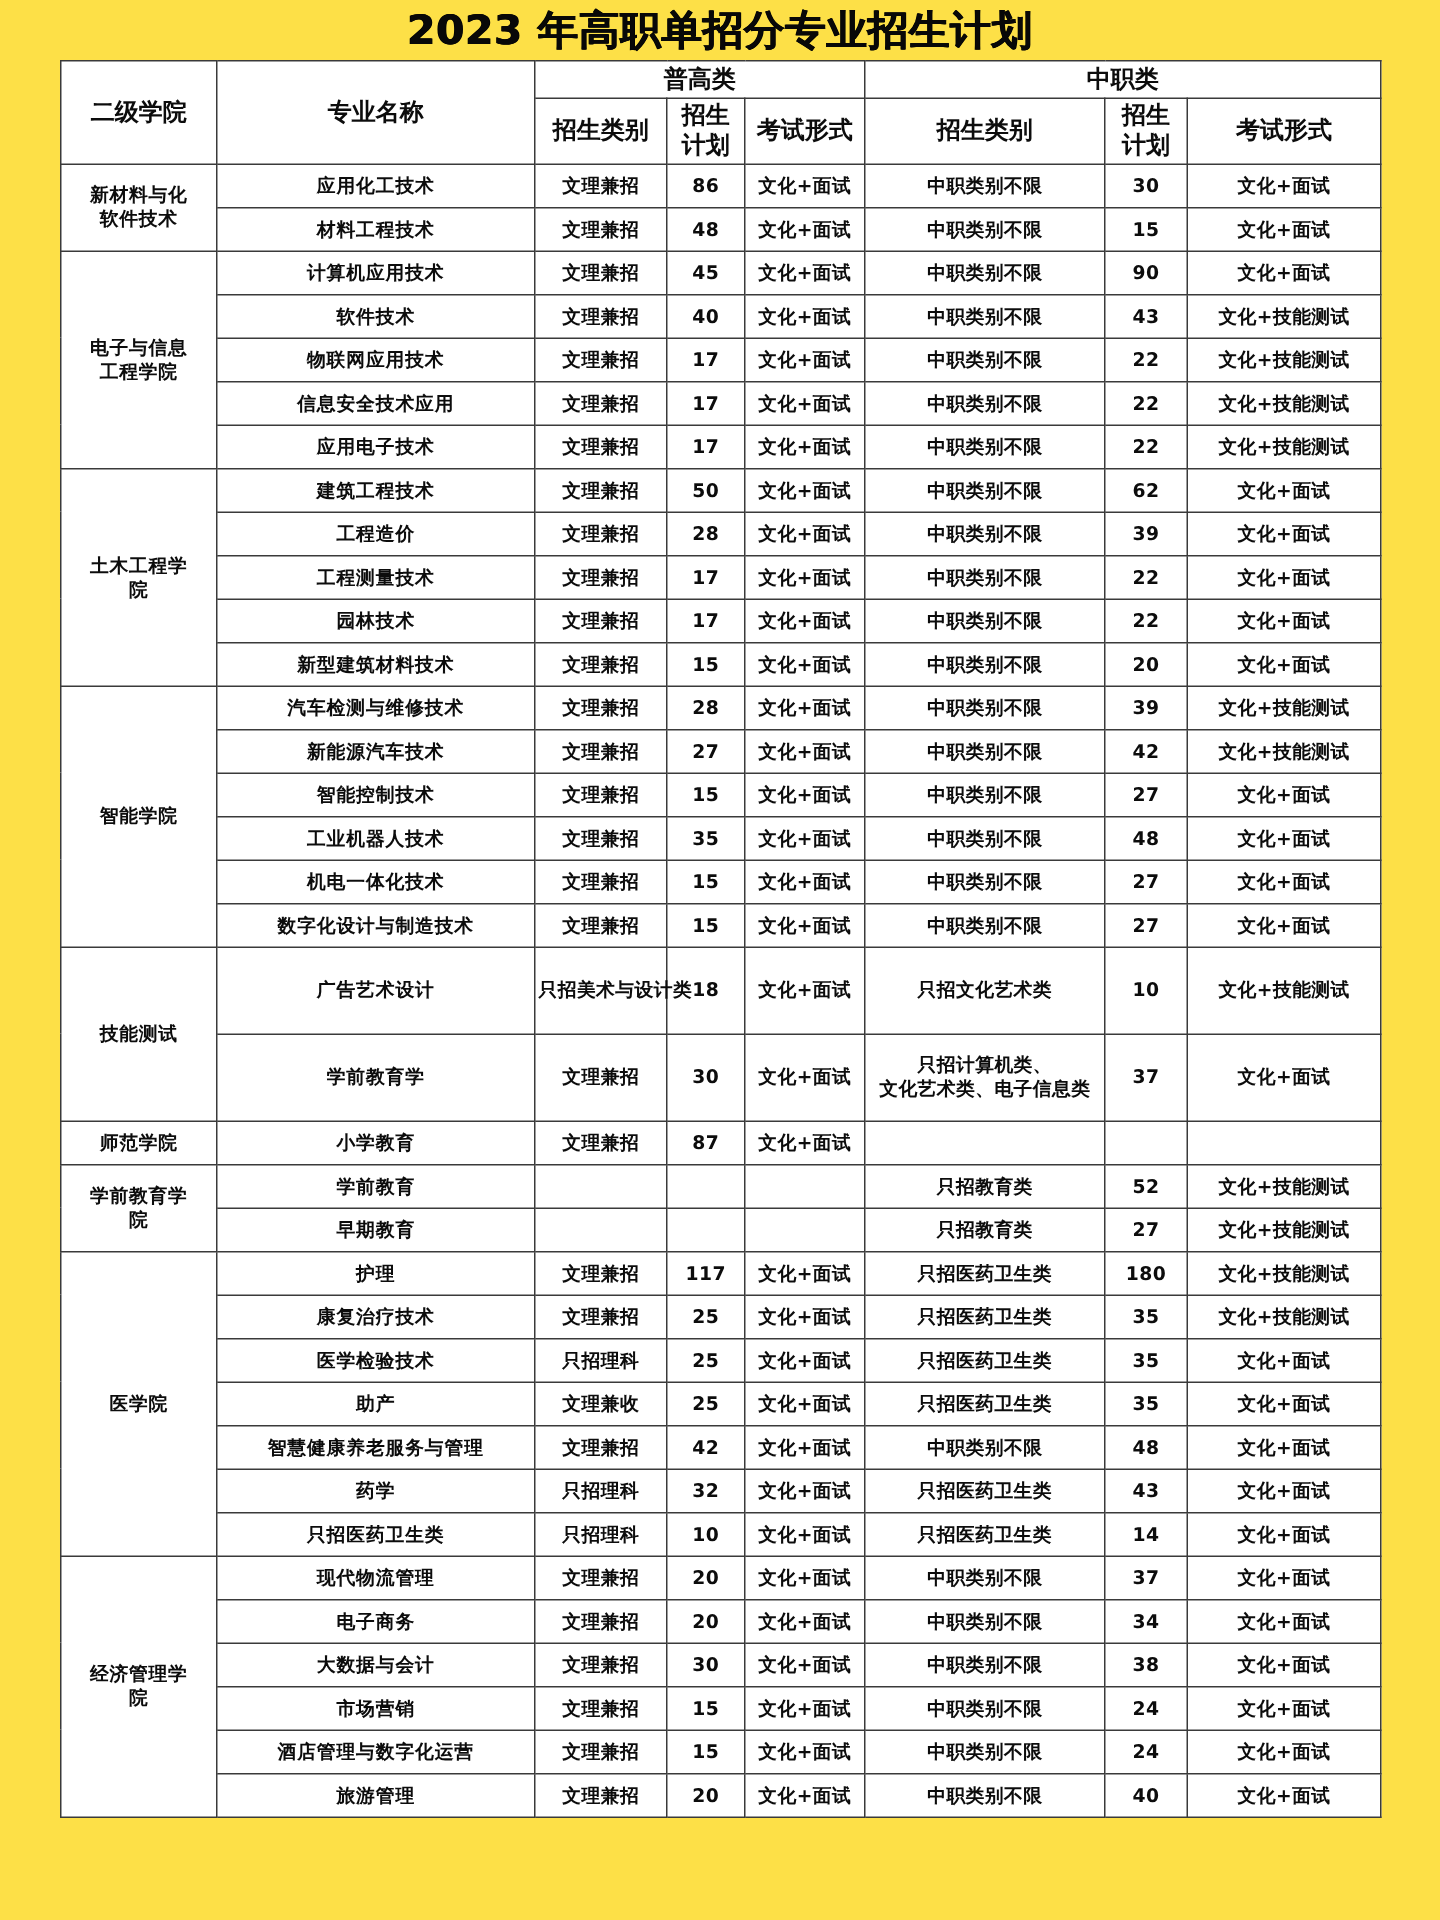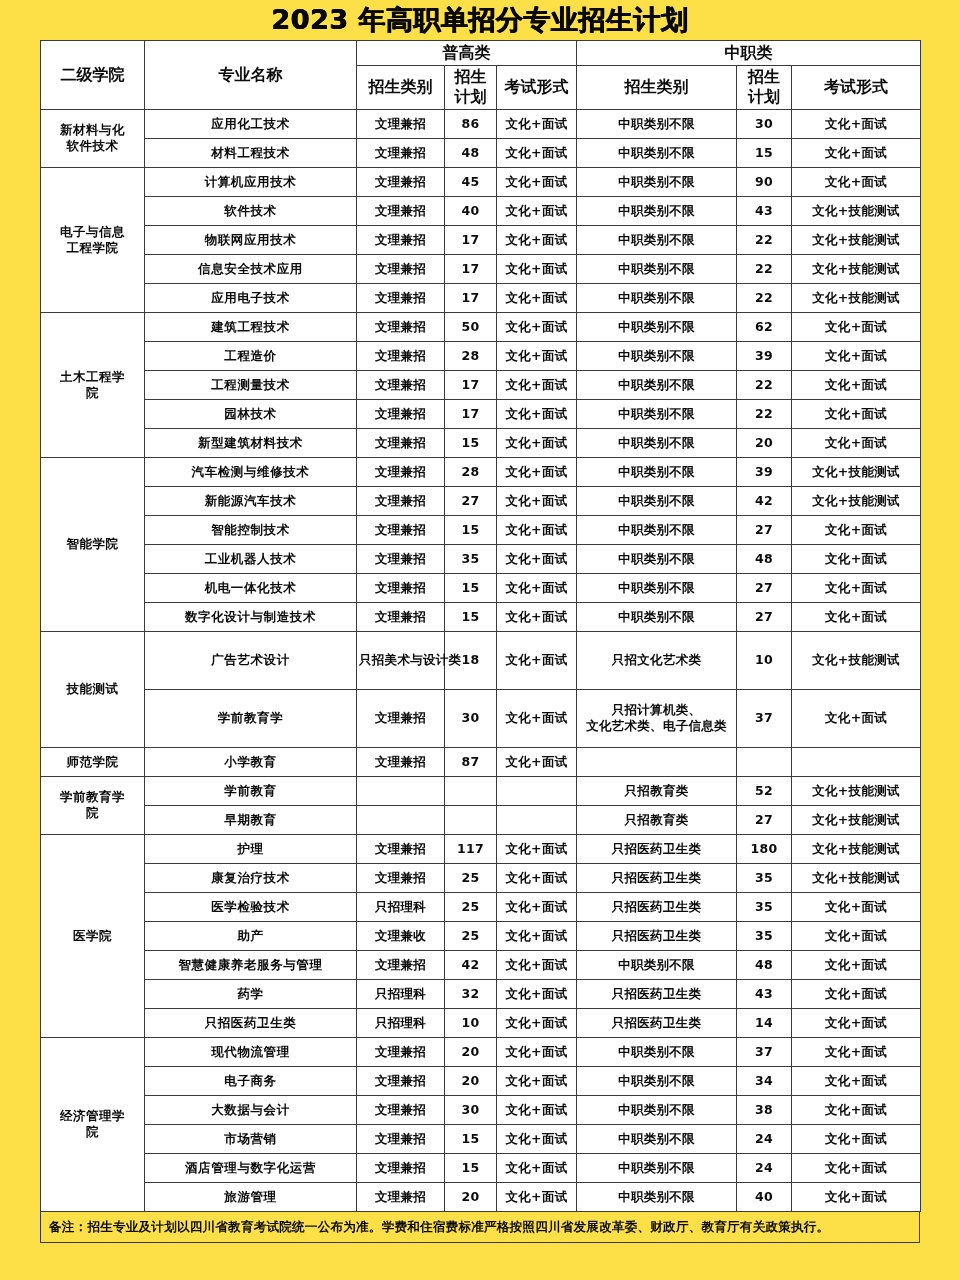--- a/index.html
+++ b/index.html
@@ -502,15 +502,14 @@
             <td class="col-num">20</td>
             <td class="col-exam">文化+面试</td>
             <td class="col-cat">中职类别不限</td>
             <td class="col-num">40</td>
             <td class="col-exam">文化+面试</td>
           </tr>
         </tbody>
     </table>
   </div>
 
-  <div id="footnote">备注：招生专业及计划以四川省教育考试院统一公布为准。学费和住宿费标准严格按照四川省发展改革委、财政厅、教育厅有关政策执行。</div>
 
 </div>
 
 </body></html>

